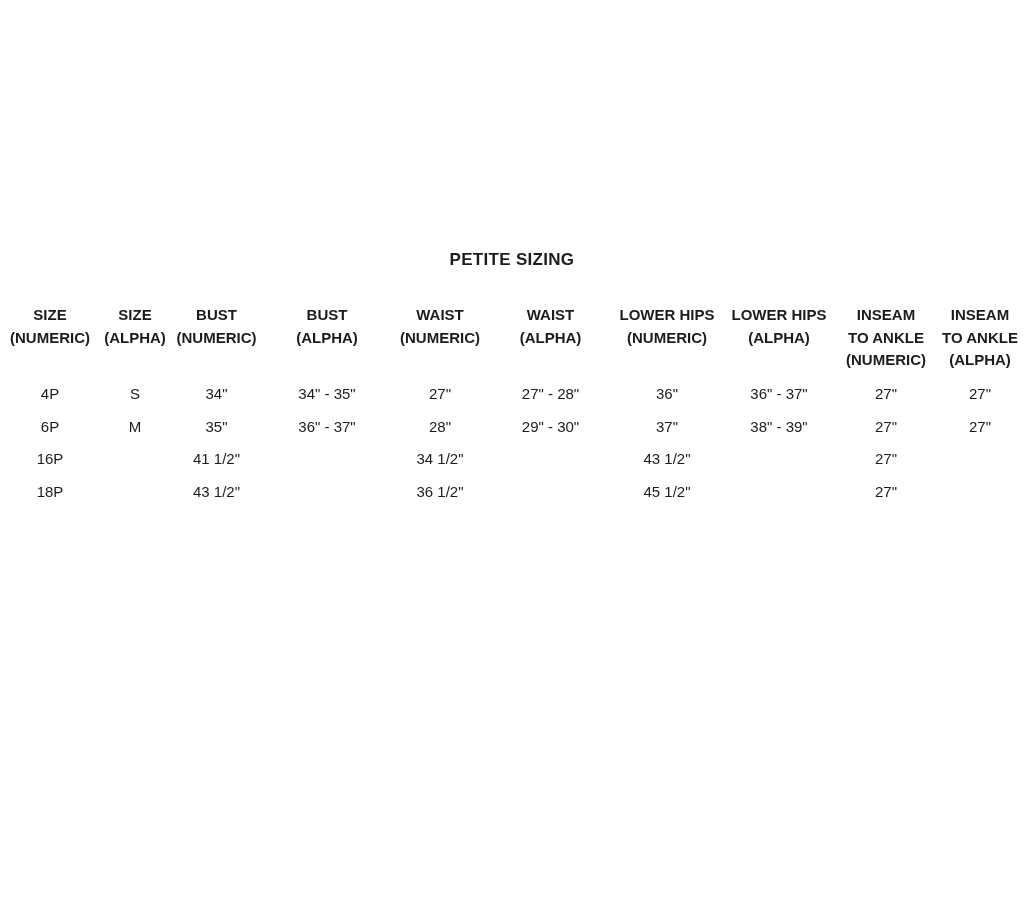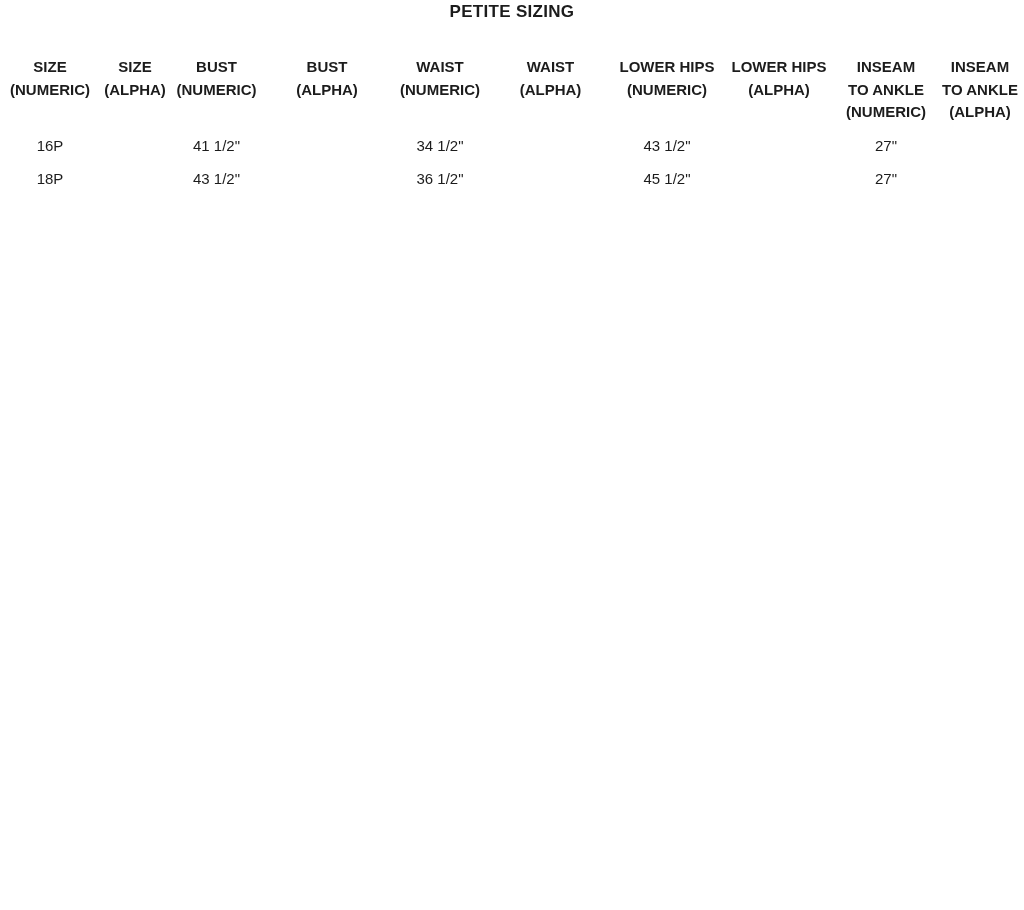--- a/index.html
+++ b/index.html
@@ -14,20 +14,21 @@
     font-family: "Liberation Sans", sans-serif;
     color: #1c1c1c;
   }
   .page {
     width: 1024px;
     height: 910px;
     background: #ffffff;
   }
   .title {
     margin: 0;
+    padding-top: 248px;
     height: 24px;
     line-height: 24px;
     text-align: center;
     font-size: 17px;
     font-weight: 700;
     letter-spacing: 0.3px;
     color: #1c1c1c;
   }
   table.sizing-table {
     width: 1024px;
@@ -129,20 +130,44 @@
         </th>
         <th>
           <span class="hline">INSEAM</span>
           <span class="hline">TO ANKLE</span>
           <span class="hline">(ALPHA)</span>
         </th>
       </tr>
     </thead>
     <tbody>
       <tr>
+        <td>4P</td>
+        <td>S</td>
+        <td>34"</td>
+        <td>34" - 35"</td>
+        <td>27"</td>
+        <td>27" - 28"</td>
+        <td>36"</td>
+        <td>36" - 37"</td>
+        <td>27"</td>
+        <td>27"</td>
+      </tr>
+      <tr>
+        <td>6P</td>
+        <td>M</td>
+        <td>35"</td>
+        <td>36" - 37"</td>
+        <td>28"</td>
+        <td>29" - 30"</td>
+        <td>37"</td>
+        <td>38" - 39"</td>
+        <td>27"</td>
+        <td>27"</td>
+      </tr>
+      <tr>
         <td>16P</td>
         <td></td>
         <td>41 1/2"</td>
         <td></td>
         <td>34 1/2"</td>
         <td></td>
         <td>43 1/2"</td>
         <td></td>
         <td>27"</td>
         <td></td>

